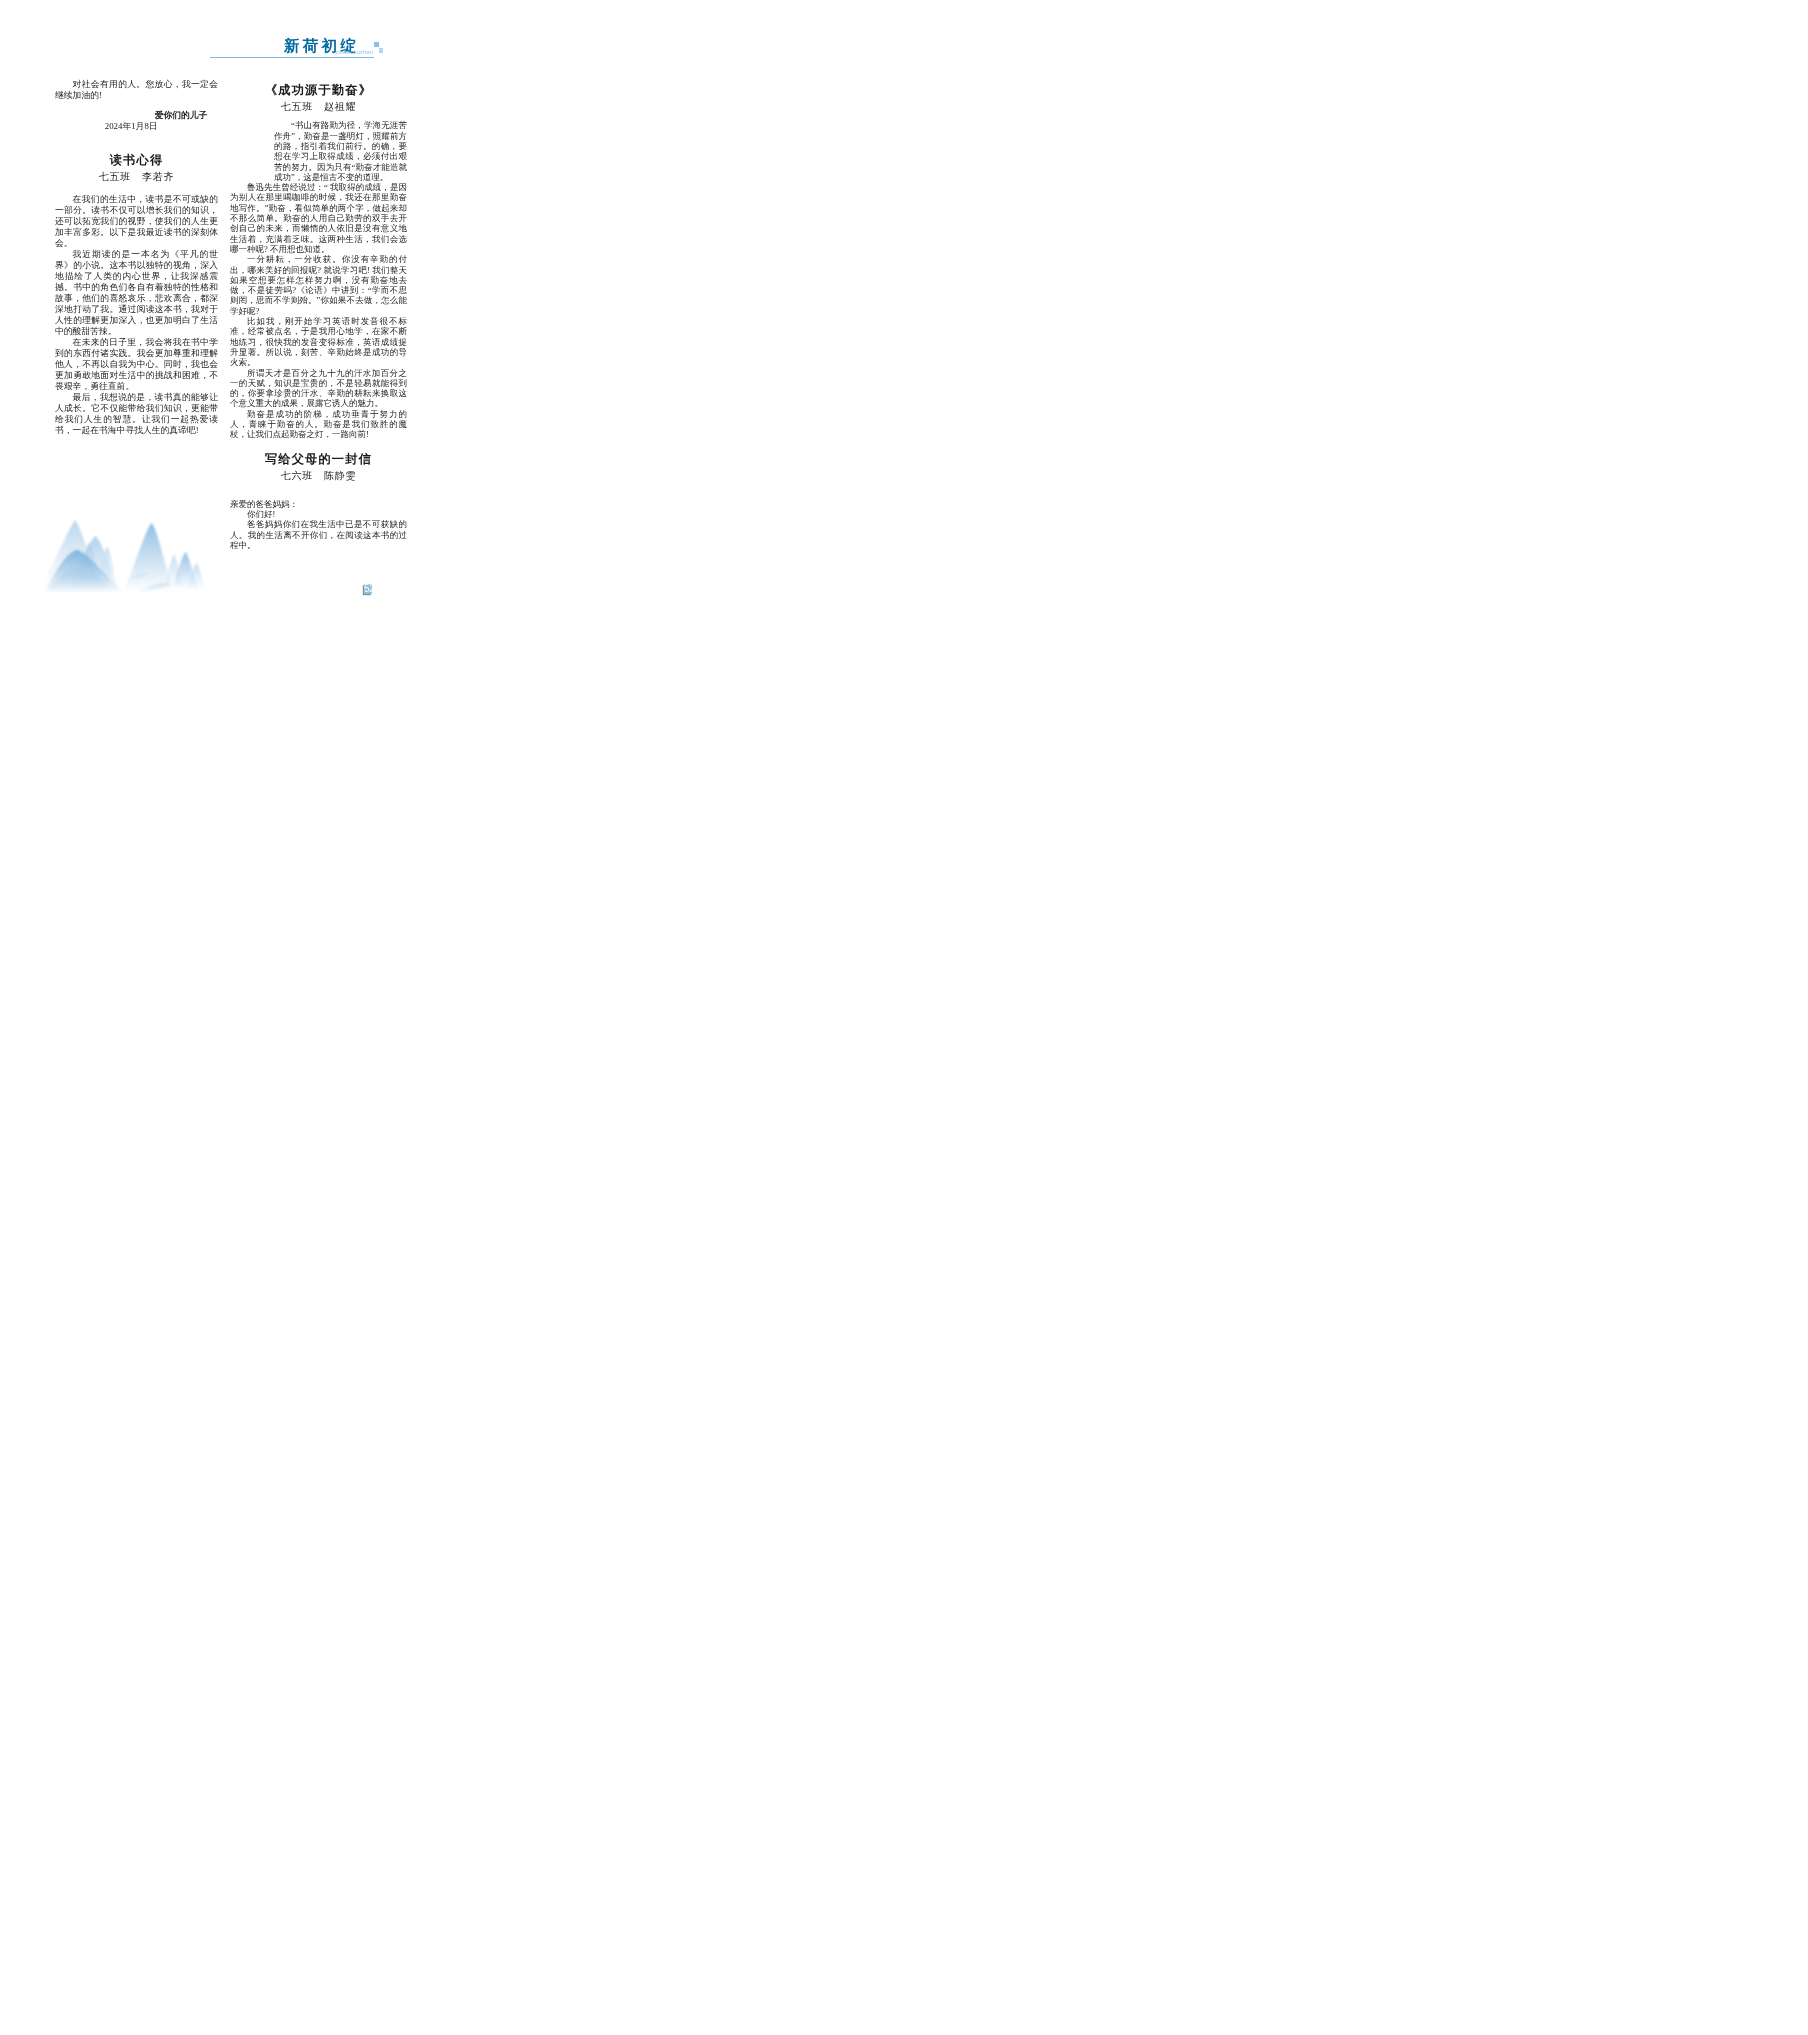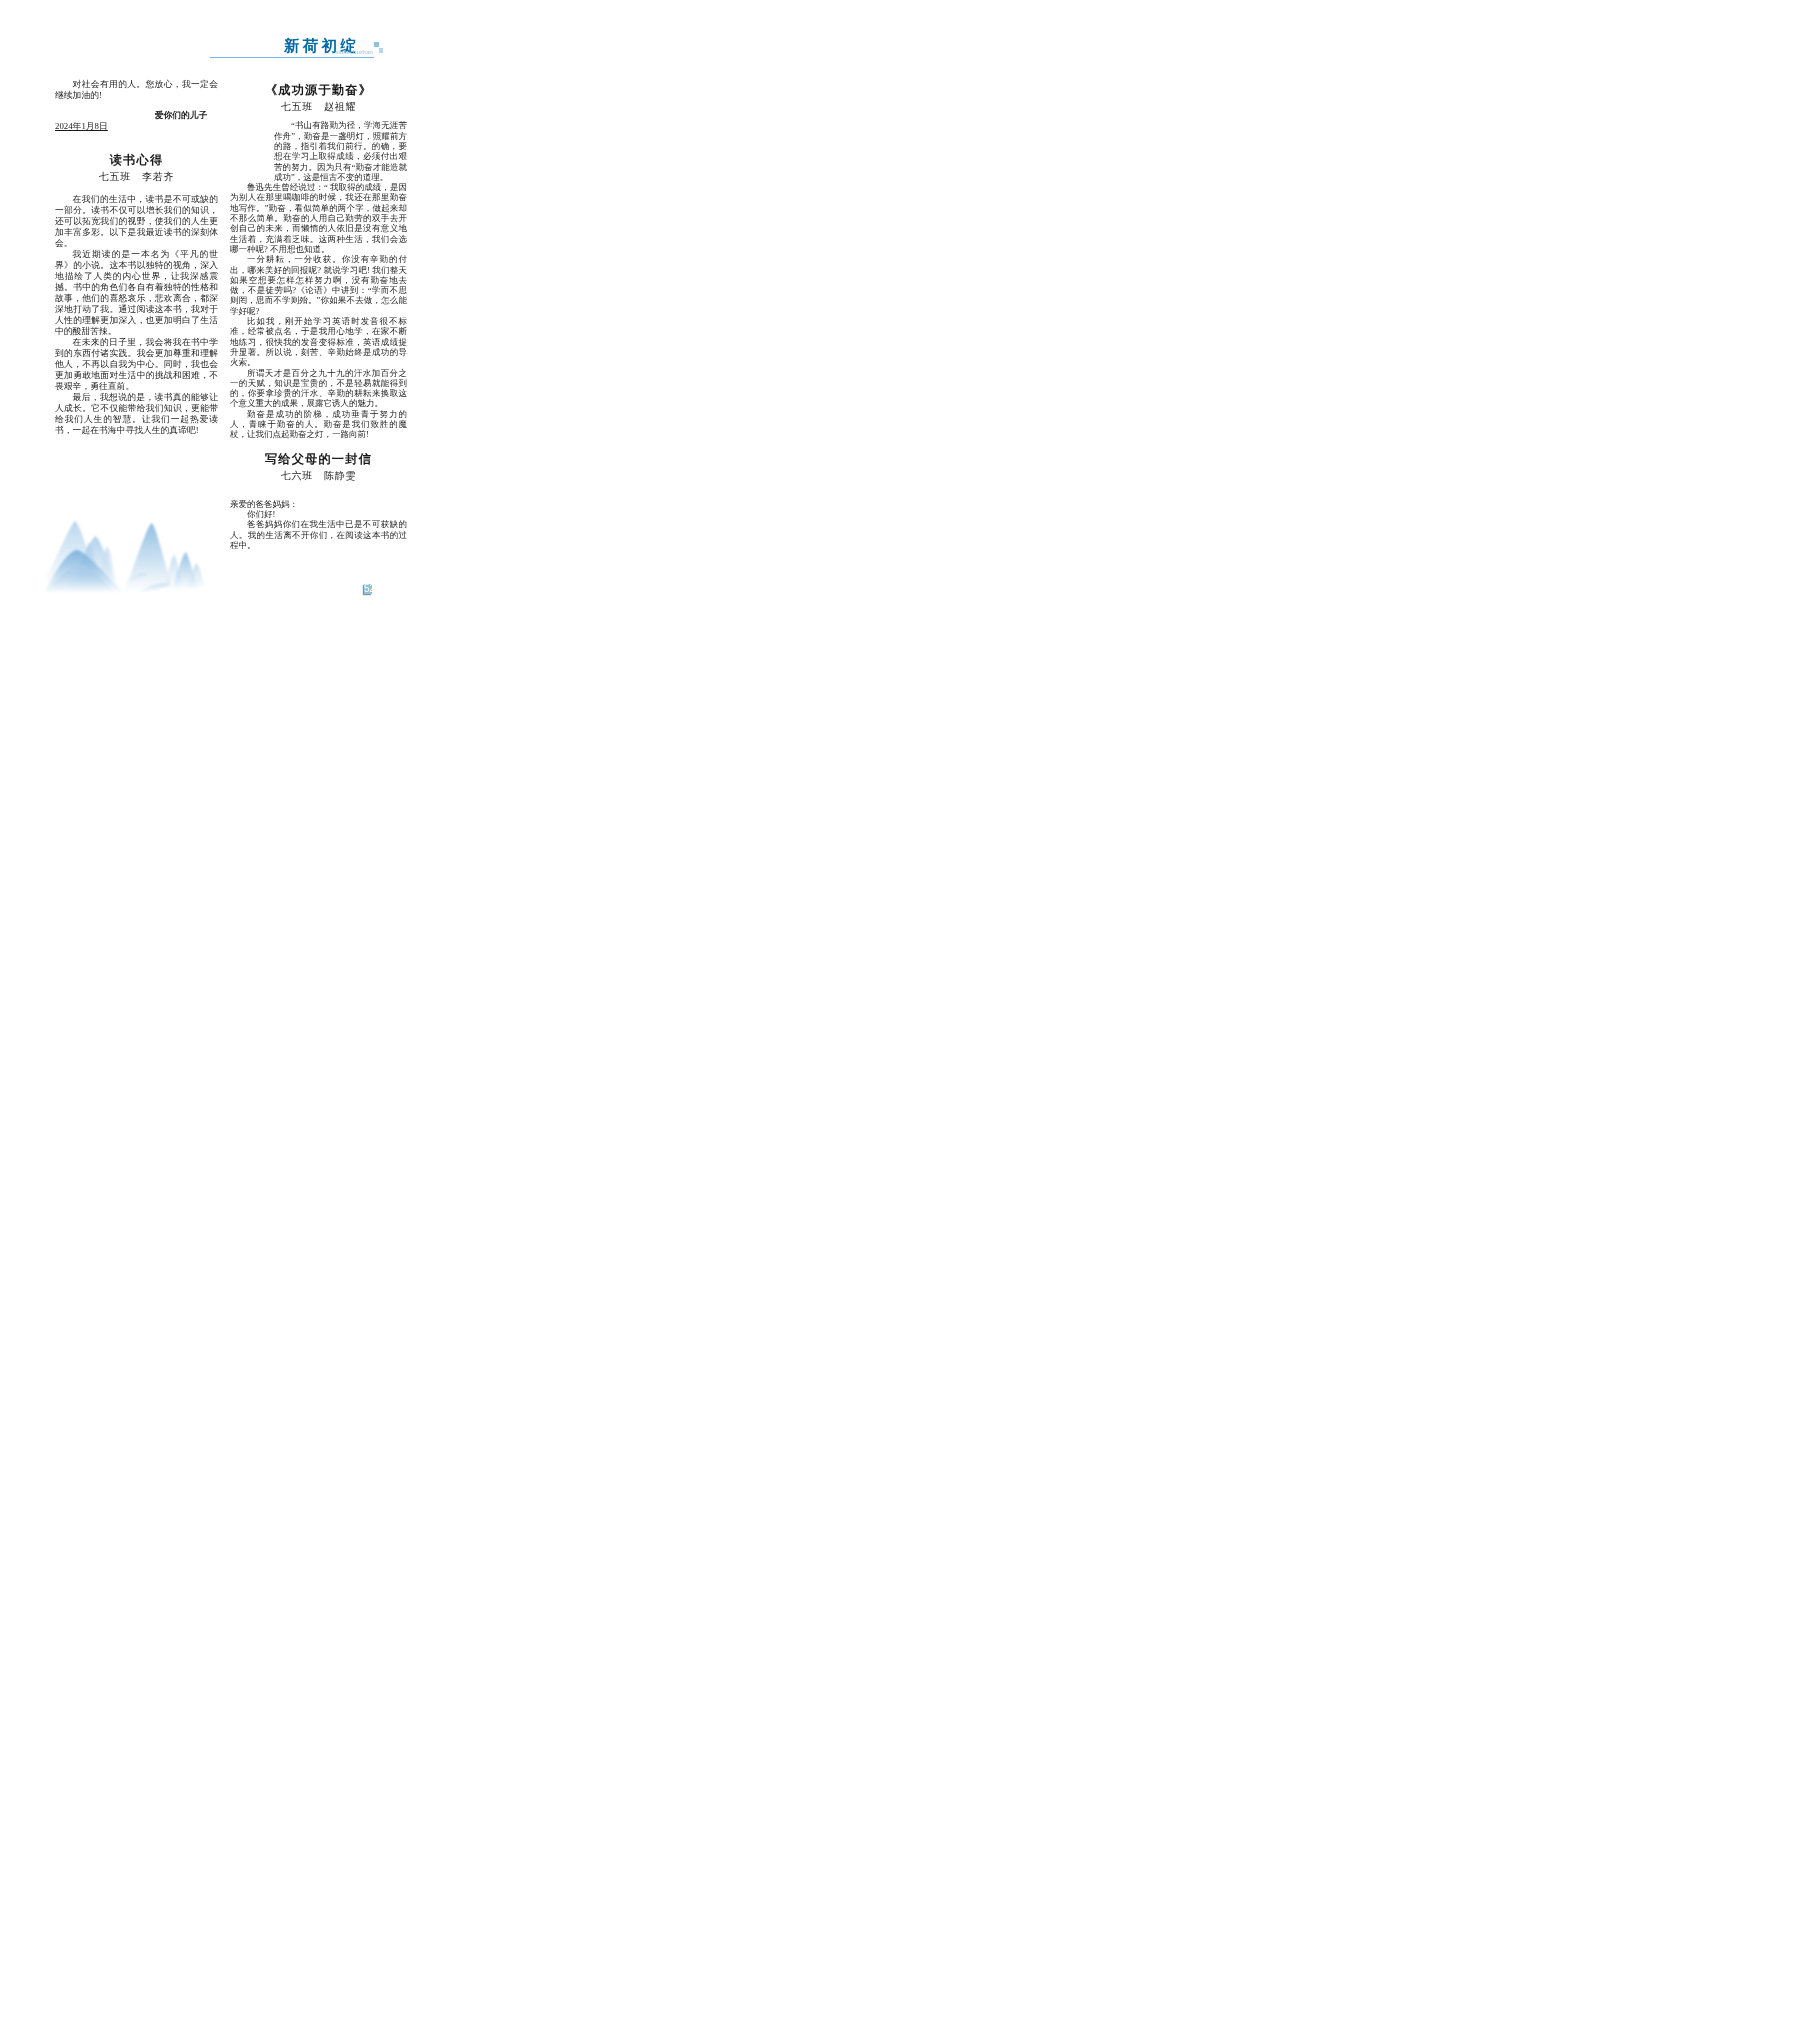--- a/index.html
+++ b/index.html
@@ -17,21 +17,21 @@
   .sq2{left:379px;top:48px;width:3.7px;height:5.3px;background:#b5d7ee;}
 
   
   .col{position:absolute;top:79px;text-align:justify;}
   .col-left{left:55px;width:163px;font-size:8.8px;line-height:11px;}
   .col-right{left:230px;width:177px;font-size:8.5px;line-height:10.3px;}
 
   .body-p{margin:0;text-indent:2em;}
   .cont{text-indent:2em;}
   .signoff{margin:9px 10.6px 0 0;text-align:right;text-indent:0;font-weight:bold;}
-  .signdate{margin:0 10.6px 0 0;text-align:left;text-indent:0;text-decoration:underline;}
+  .signdate{margin:0 10.6px 0 0;text-align:center;text-indent:0;}
 
   .art-title{margin:20.4px 0 0 0;text-align:center;font-size:12.2px;font-weight:bold;
              letter-spacing:1.2px;line-height:16px;text-indent:0;}
   .col-right .art-title{margin-top:3.3px;}
   .col-right .art-title.title2{margin-top:11px;}
   .art-author{margin:4.1px 0 0 0;text-align:center;font-size:10px;letter-spacing:0.8px;
               text-indent:0;line-height:9px;}
   .col-left .first-p{margin-top:12.2px;}
   .col-right .first-p{margin-top:9px;margin-left:44px;}
   .salutation{margin-top:19px;text-indent:0;}

